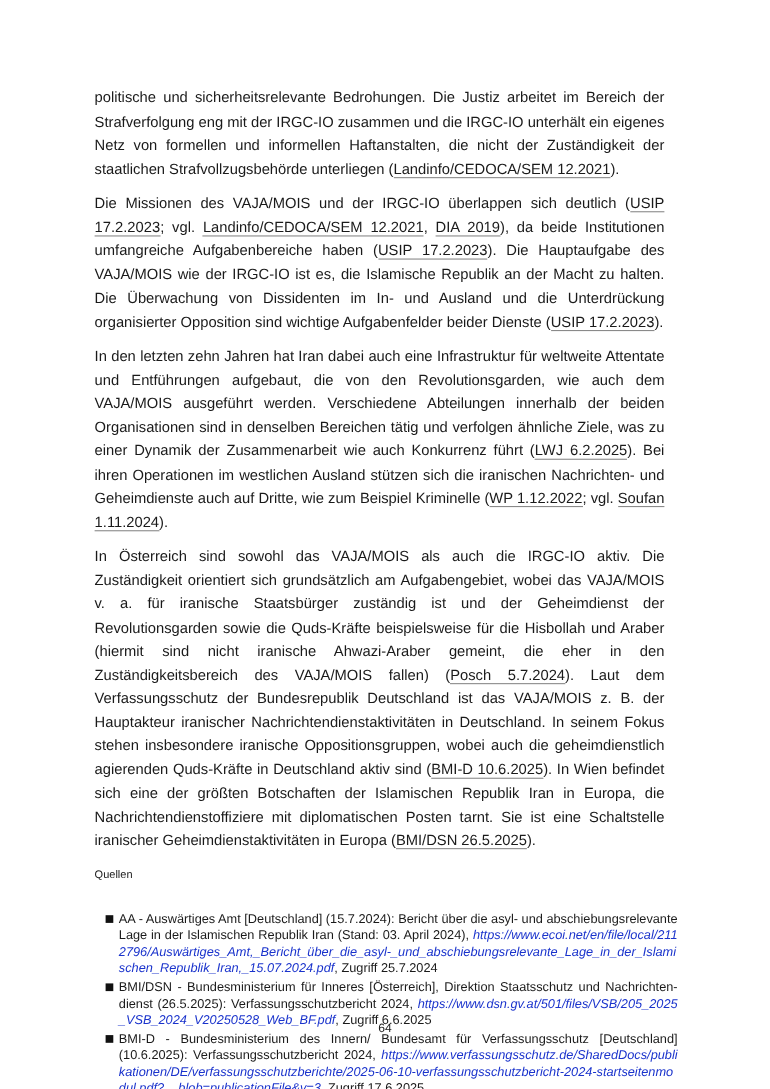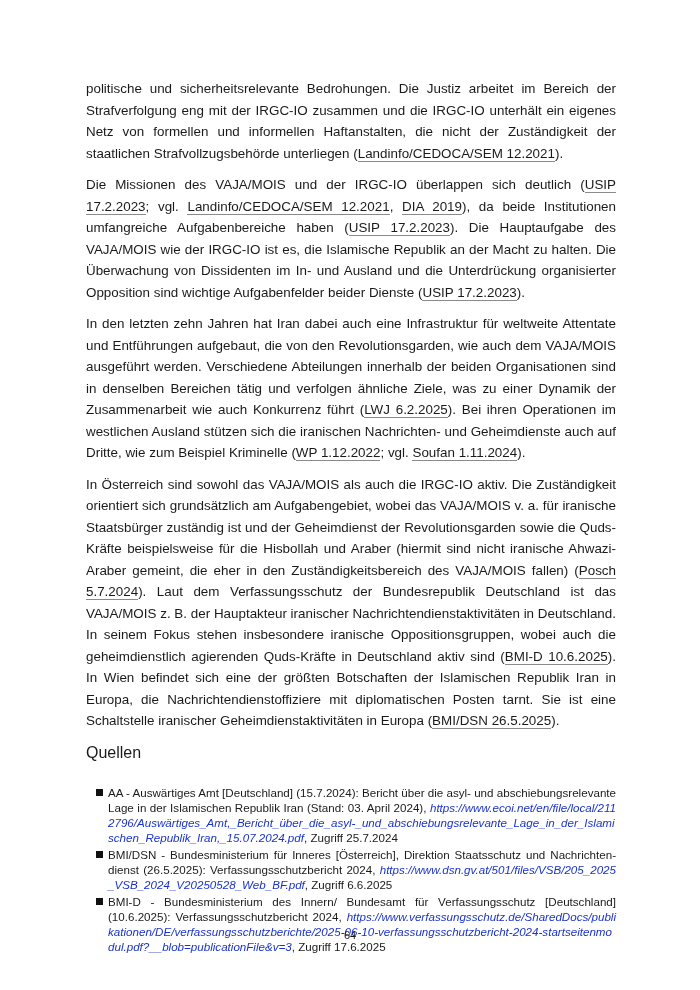--- a/index.html
+++ b/index.html
@@ -1,21 +1,21 @@
 <!DOCTYPE html>
 <html><head>
   <meta charset="utf-8">
   <style>
     html, body { margin: 0; padding: 0; background: #ffffff; }
     body { width: 700px; height: 990px; position: relative; overflow: hidden;
            font-family: "Liberation Sans", sans-serif; color: #1a1a1a; }
     .page { position: absolute; left: 86px; top: 78px; width: 530px; }
-    .para { font-size: 13.4px; line-height: 21.5px; text-align: justify; margin: 0 0 10px 0; hyphens: manual; }
+    .para { font-size: 13.4px; line-height: 21.5px; text-align: justify; margin: 0 12px 10px 0; hyphens: manual; }
     .cite { color: #1a1a1a; text-decoration: none; border-bottom: 1.5px solid #8a8a8a; padding-bottom: 0px; cursor: pointer; }
-    .sources-heading { font-size: 16px; line-height: 21.5px; margin: 2px 0 22px 0; }
+    .sources-heading { font-size: 10px; line-height: 21.5px; margin: 2px 0 22px 0; }
     .refs { list-style: none; margin: 0; padding: 0 0 0 10px; }
     .ref { position: relative; padding-left: 12px; font-size: 11.6px; line-height: 15px; margin-bottom: 2px; text-align: justify; }
     .bullet { position: absolute; left: 0; top: 4px; width: 7px; height: 7px; background: #111; }
     .url { color: #1a33cc; text-decoration: none; word-break: break-all; cursor: pointer; font-style: italic; }
     .page-number { position: absolute; left: 0; width: 700px; top: 929px; text-align: center; font-size: 11px; color: #1a1a1a; }
   </style>
 </head>
 <body>
 
 <div class="page">

